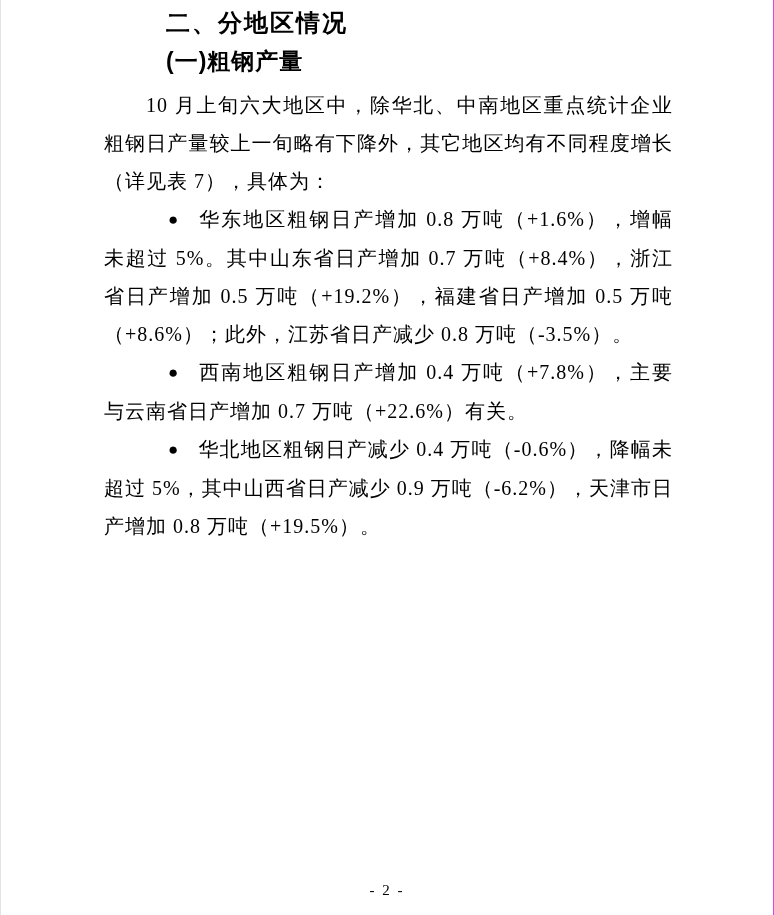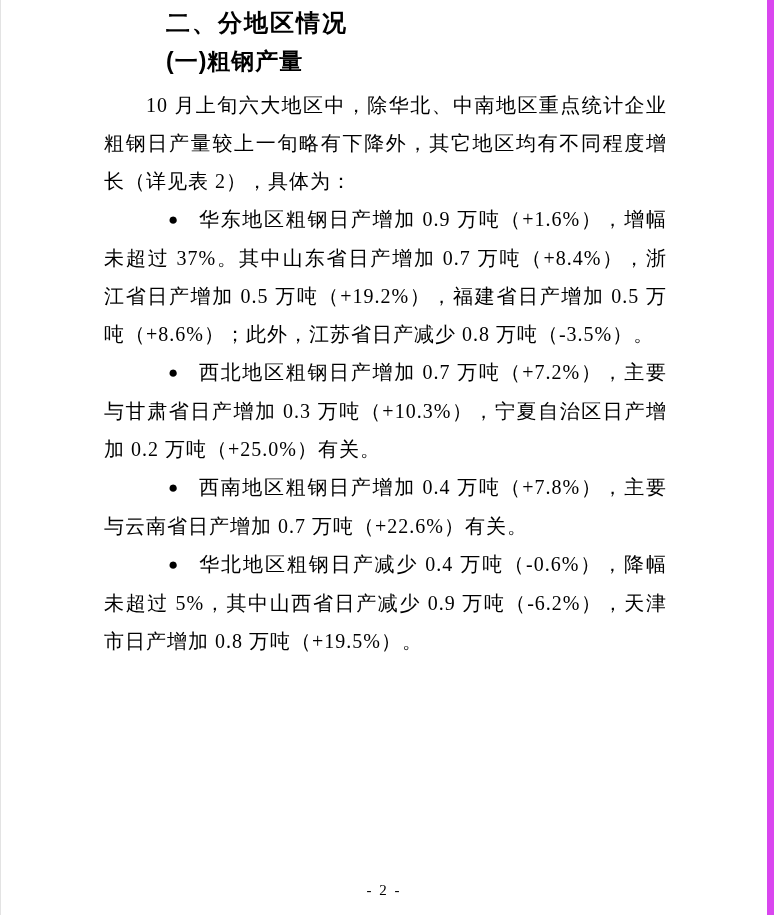--- a/index.html
+++ b/index.html
@@ -7,21 +7,21 @@
     width: 774px; height: 915px;
     background: #ffffff;
     overflow: hidden;
     position: relative;
     color: #000000;
     font-family: "Liberation Serif", "DejaVu Serif", serif;
   }
   .page {
     position: absolute; inset: 0;
     border-left: 1px solid #e3e3e3;
-    border-right: 7px solid #d946ef;
+    border-right: 1px solid #d946ef;
     box-sizing: border-box;
     background: #ffffff;
   }
   .content {
     padding: 6px 100px 0 103px;
   }
   .h1 {
     font-family: "Liberation Sans", "DejaVu Sans", sans-serif;
     font-weight: bold;
     font-size: 24px;
@@ -69,26 +69,25 @@
 </head>
 <body>
 
 <div class="page">
   <div class="content">
 
     <div class="h1">二、分地区情况</div>
 
     <div class="h2">(一)粗钢产量</div>
 
-    <p class="body-par intro">10 月上旬六大地区中，除华北、中南地区重点统计企业粗钢日产量较上一旬略有下降外，其它地区均有不同程度增长（详见表 2），具体为：</p>
+    <p class="body-par intro">10 月上旬六大地区中，除华北、中南地区重点统计企业粗钢日产量较上一旬略有下降外，其它地区均有不同程度增长（详见表 7），具体为：</p>
 
 
-    <p class="body-par bullet"><span class="bullet-glyph">●</span><span>华东地区粗钢日产增加 0.9 万吨（+1.6%），增幅未超过 37%。其中山东省日产增加 0.7 万吨（+8.4%），浙江省日产增加 0.5 万吨（+19.2%），福建省日产增加 0.5 万吨（+8.6%）；此外，江苏省日产减少 0.8 万吨（-3.5%）。</span></p>
+    <p class="body-par bullet"><span class="bullet-glyph">●</span><span>华东地区粗钢日产增加 0.8 万吨（+1.6%），增幅未超过 5%。其中山东省日产增加 0.7 万吨（+8.4%），浙江省日产增加 0.5 万吨（+19.2%），福建省日产增加 0.5 万吨（+8.6%）；此外，江苏省日产减少 0.8 万吨（-3.5%）。</span></p>
 
-    <p class="body-par bullet"><span class="bullet-glyph">●</span><span>西北地区粗钢日产增加 0.7 万吨（+7.2%），主要与甘肃省日产增加 0.3 万吨（+10.3%），宁夏自治区日产增加 0.2 万吨（+25.0%）有关。</span></p>
 
     <p class="body-par bullet"><span class="bullet-glyph">●</span><span>西南地区粗钢日产增加 0.4 万吨（+7.8%），主要与云南省日产增加 0.7 万吨（+22.6%）有关。</span></p>
 
     <p class="body-par bullet"><span class="bullet-glyph">●</span><span>华北地区粗钢日产减少 0.4 万吨（-0.6%），降幅未超过 5%，其中山西省日产减少 0.9 万吨（-6.2%），天津市日产增加 0.8 万吨（+19.5%）。</span></p>
 
 
   </div>
 
   <div class="footer">- 2 -</div>
 </div>

